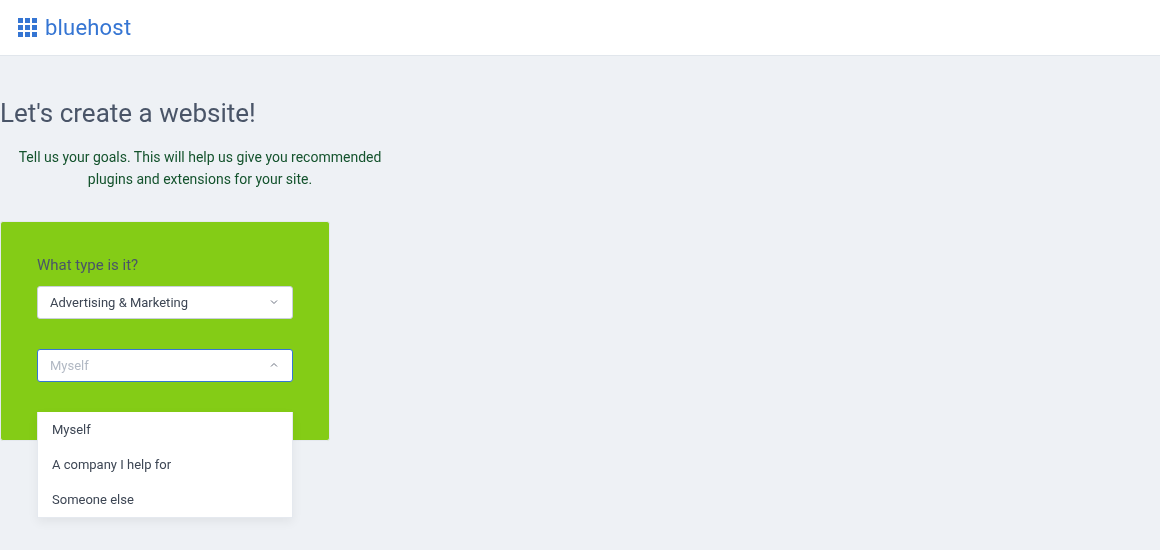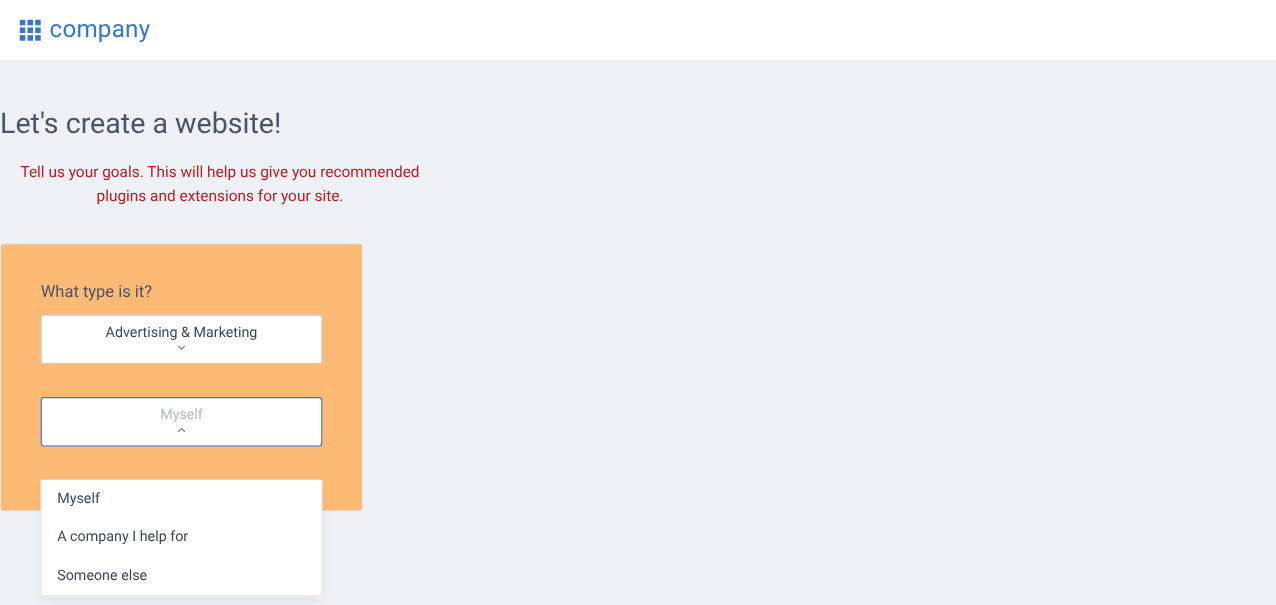--- a/index.html
+++ b/index.html
@@ -44,29 +44,29 @@
       flex-direction: column;
       align-items: flex-start;
     }
     .title {
       color: #4a5568;
       font-size: 26px;
       font-weight: 400;
       margin-bottom: 18px;
     }
     .subtitle {
-      color: #b91c1c;
+      color: #14532d;
       font-size: 14px;
       line-height: 1.6;
       text-align: center;
       max-width: 400px;
       margin-bottom: 30px;
     }
     .card {
-      background: #fdba74;
+      background: #84cc16;
       width: 330px;
       border: 1px solid #e5e9ef;
       border-radius: 3px;
       padding: 34px 36px 28px 36px;
       position: relative;
     }
     .field-label {
       color: #4a5568;
       font-size: 15px;
       font-weight: 400;
@@ -78,21 +78,20 @@
       display: flex;
       align-items: center;
       justify-content: space-between;
       border: 1px solid #c9d0db;
       border-radius: 3px;
       padding: 8px 12px;
       font-size: 13px;
       color: #3d4654;
       cursor: pointer;
       background: #fff;
-      flex-direction: column;
     }
     .select-box.open {
       border-color: #3575d3;
     }
     .select-box.placeholder { color: #b2b9c4; }
     .chevron {
       width: 12px;
       height: 12px;
     }
     .dropdown {
@@ -126,21 +125,21 @@
       <span></span>
         <span></span>
         <span></span>
       <span></span>
         <span></span>
         <span></span>
       <span></span>
         <span></span>
         <span></span>
     </div>
-    <span>company</span>
+    <span>bluehost</span>
   </div>
 </div>
 
 <div class="main">
   <h1 class="title">Let's create a website!</h1>
   <p class="subtitle">Tell us your goals. This will help us give you recommended plugins and extensions for your site.</p>
 
   <div class="card">
 
     <div class="field-group">

